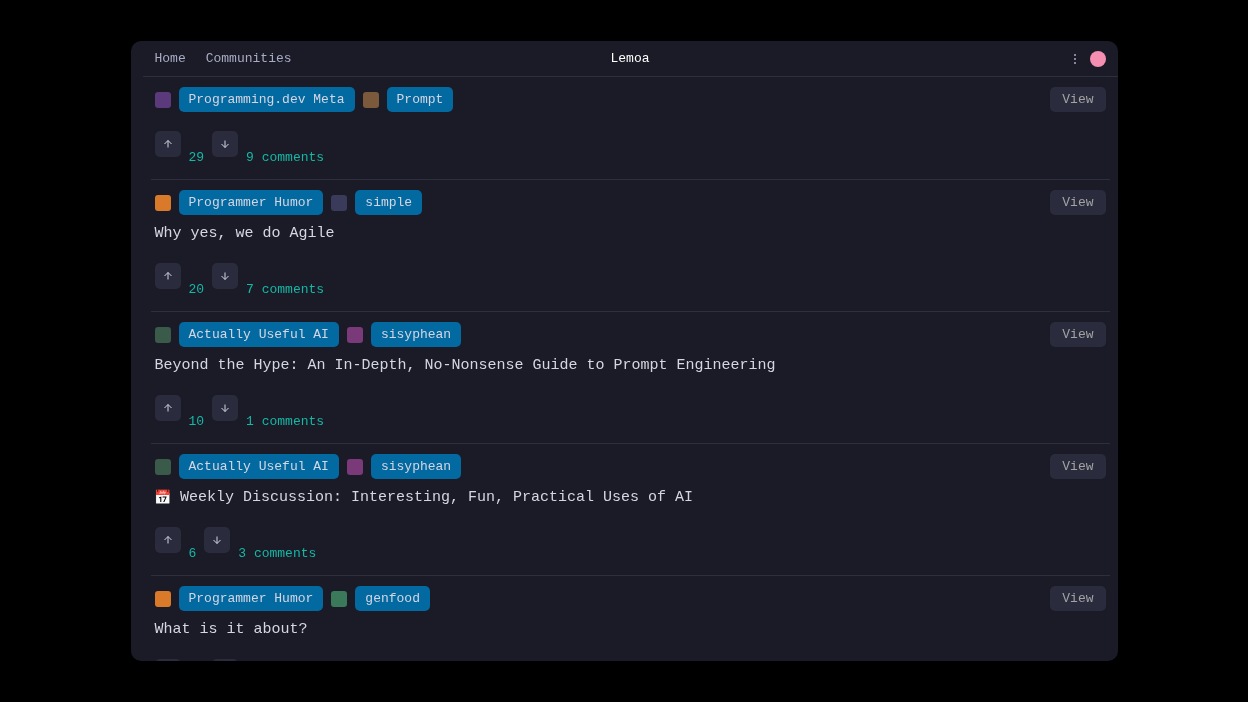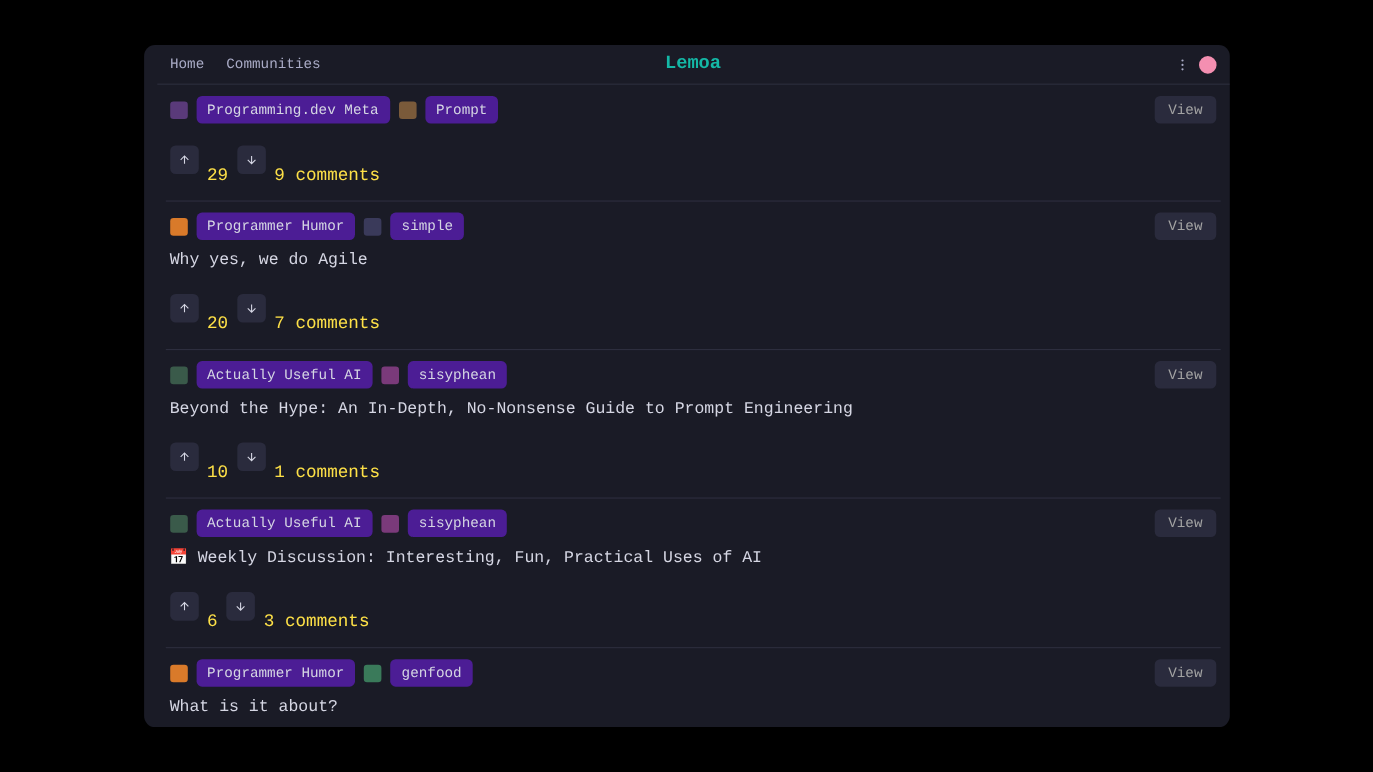--- a/index.html
+++ b/index.html
@@ -33,23 +33,23 @@
 .nav-links { display: flex; gap: 20px; }
 .nav-link {
   color: #a9abc6;
   font-size: 13px;
   cursor: pointer;
 }
 .app-title {
   position: absolute;
   left: 50%;
   transform: translateX(-50%);
-  color: #14b8a6;
-  font-size: 17px;
-  font-weight: bold;
+  color: #ffffff;
+  font-size: 13px;
+  font-weight: normal;
 }
 .header-right {
   margin-left: auto;
   display: flex;
   align-items: center;
   gap: 14px;
 }
 .menu-dots {
   color: #a9abc6;
   cursor: pointer;
@@ -83,21 +83,21 @@
 }
 .icon-box {
   width: 16px; height: 16px;
   border-radius: 3px;
   display: inline-flex;
   align-items: center;
   justify-content: center;
   font-size: 10px;
 }
 .pill {
-  background: #4c1d95;
+  background: #0369a1;
   color: #d5d6e3;
   padding: 5px 10px;
   border-radius: 5px;
   font-size: 13px;
 }
 .view-btn {
   margin-left: auto;
   background: #2a2b3d;
   color: #a3a3a3;
   padding: 5px 12px;
@@ -123,22 +123,22 @@
   width: 26px; height: 26px;
   background: #2a2b3d;
   border-radius: 5px;
   display: flex;
   align-items: center;
   justify-content: center;
   cursor: pointer;
 }
 .vote-btn svg { width: 12px; height: 12px; }
 .score, .comments {
-  color: #fde047;
-  font-size: 16px;
+  color: #14b8a6;
+  font-size: 13px;
   margin-top: 28px;
 }
 .emoji-icon { font-size: 14px; }
 </style>
 </head>
 <body>
 
 <div class="app-window">
   <div class="header">
     <div class="nav-links">

